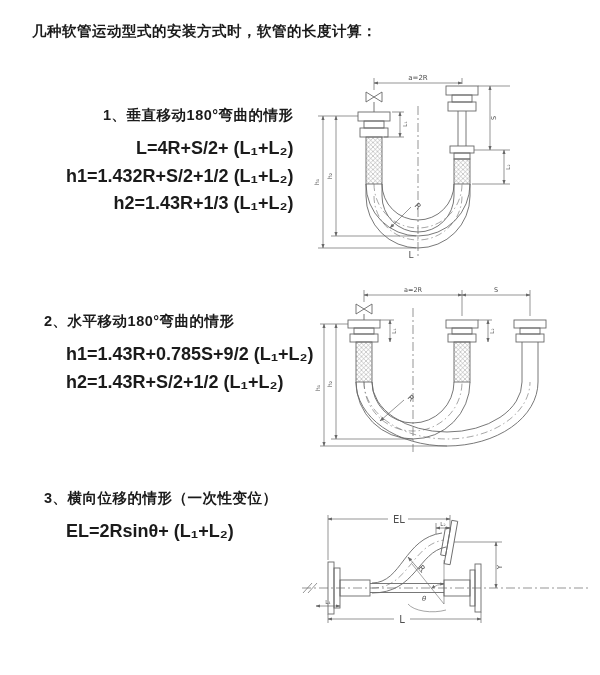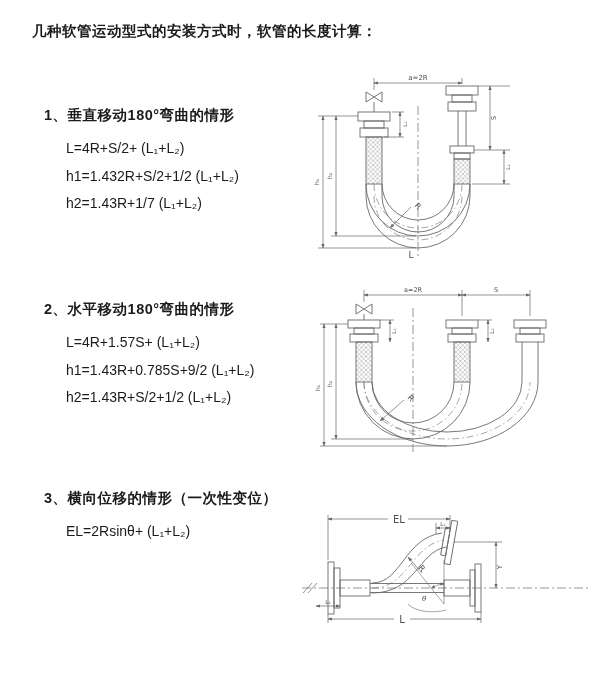--- a/index.html
+++ b/index.html
@@ -10,47 +10,46 @@
     font-family:"Liberation Sans","DejaVu Sans",sans-serif;
   }
   .page { position:relative; width:600px; height:675px; background:var(--bg); overflow:hidden; }
   .title {
     position:absolute; left:32px; top:22px;
     font-size:14.5px; font-weight:bold; color:var(--text); letter-spacing:.5px;
   }
   .block { position:absolute; left:44px; color:var(--text); }
   .block .heading { font-size:14.5px; font-weight:bold; letter-spacing:.5px; }
   .block .formulas { margin-left:22px; margin-top:10px; }
-  .block .formula { font-size:14px; line-height:27.5px; white-space:pre; }
-  #sec1 { top:106px; }
-  #sec2 { top:300px; }
+  .block .formula { font-size:18px; line-height:27.5px; white-space:pre;font-weight:bold; }
+  #sec1 { top:106px;text-align:right; }
+  #sec2 { top:312px; }
   #sec3 { top:489px; }
   svg.diagram { position:absolute; overflow:visible; }
   svg text { font-family:"DejaVu Sans",sans-serif; fill:#4f4f4f; }
 </style>
 </head>
 <body>
 
 <div class="page">
 
   <div class="title">几种软管运动型式的安装方式时，软管的长度计算：</div>
 
   <section class="block" id="sec1">
     <div class="heading">1、垂直移动180°弯曲的情形</div>
     <div class="formulas">
       <div class="formula">L=4R+S/2+ (L₁+L₂)</div>
       <div class="formula">h1=1.432R+S/2+1/2 (L₁+L₂)</div>
-      <div class="formula">h2=1.43R+1/7 (L₁+L₂)</div>
+      <div class="formula">h2=1.43R+1/3 (L₁+L₂)</div>
     </div>
   </section>
 
   <section class="block" id="sec2">
     <div class="heading">2、水平移动180°弯曲的情形</div>
     <div class="formulas">
-      <div class="formula">L=4R+1.57S+ (L₁+L₂)</div>
       <div class="formula">h1=1.43R+0.785S+9/2 (L₁+L₂)</div>
       <div class="formula">h2=1.43R+S/2+1/2 (L₁+L₂)</div>
     </div>
   </section>
 
   <section class="block" id="sec3">
     <div class="heading">3、横向位移的情形（一次性变位）</div>
     <div class="formulas">
       <div class="formula">EL=2Rsinθ+ (L₁+L₂)</div>
     </div>

